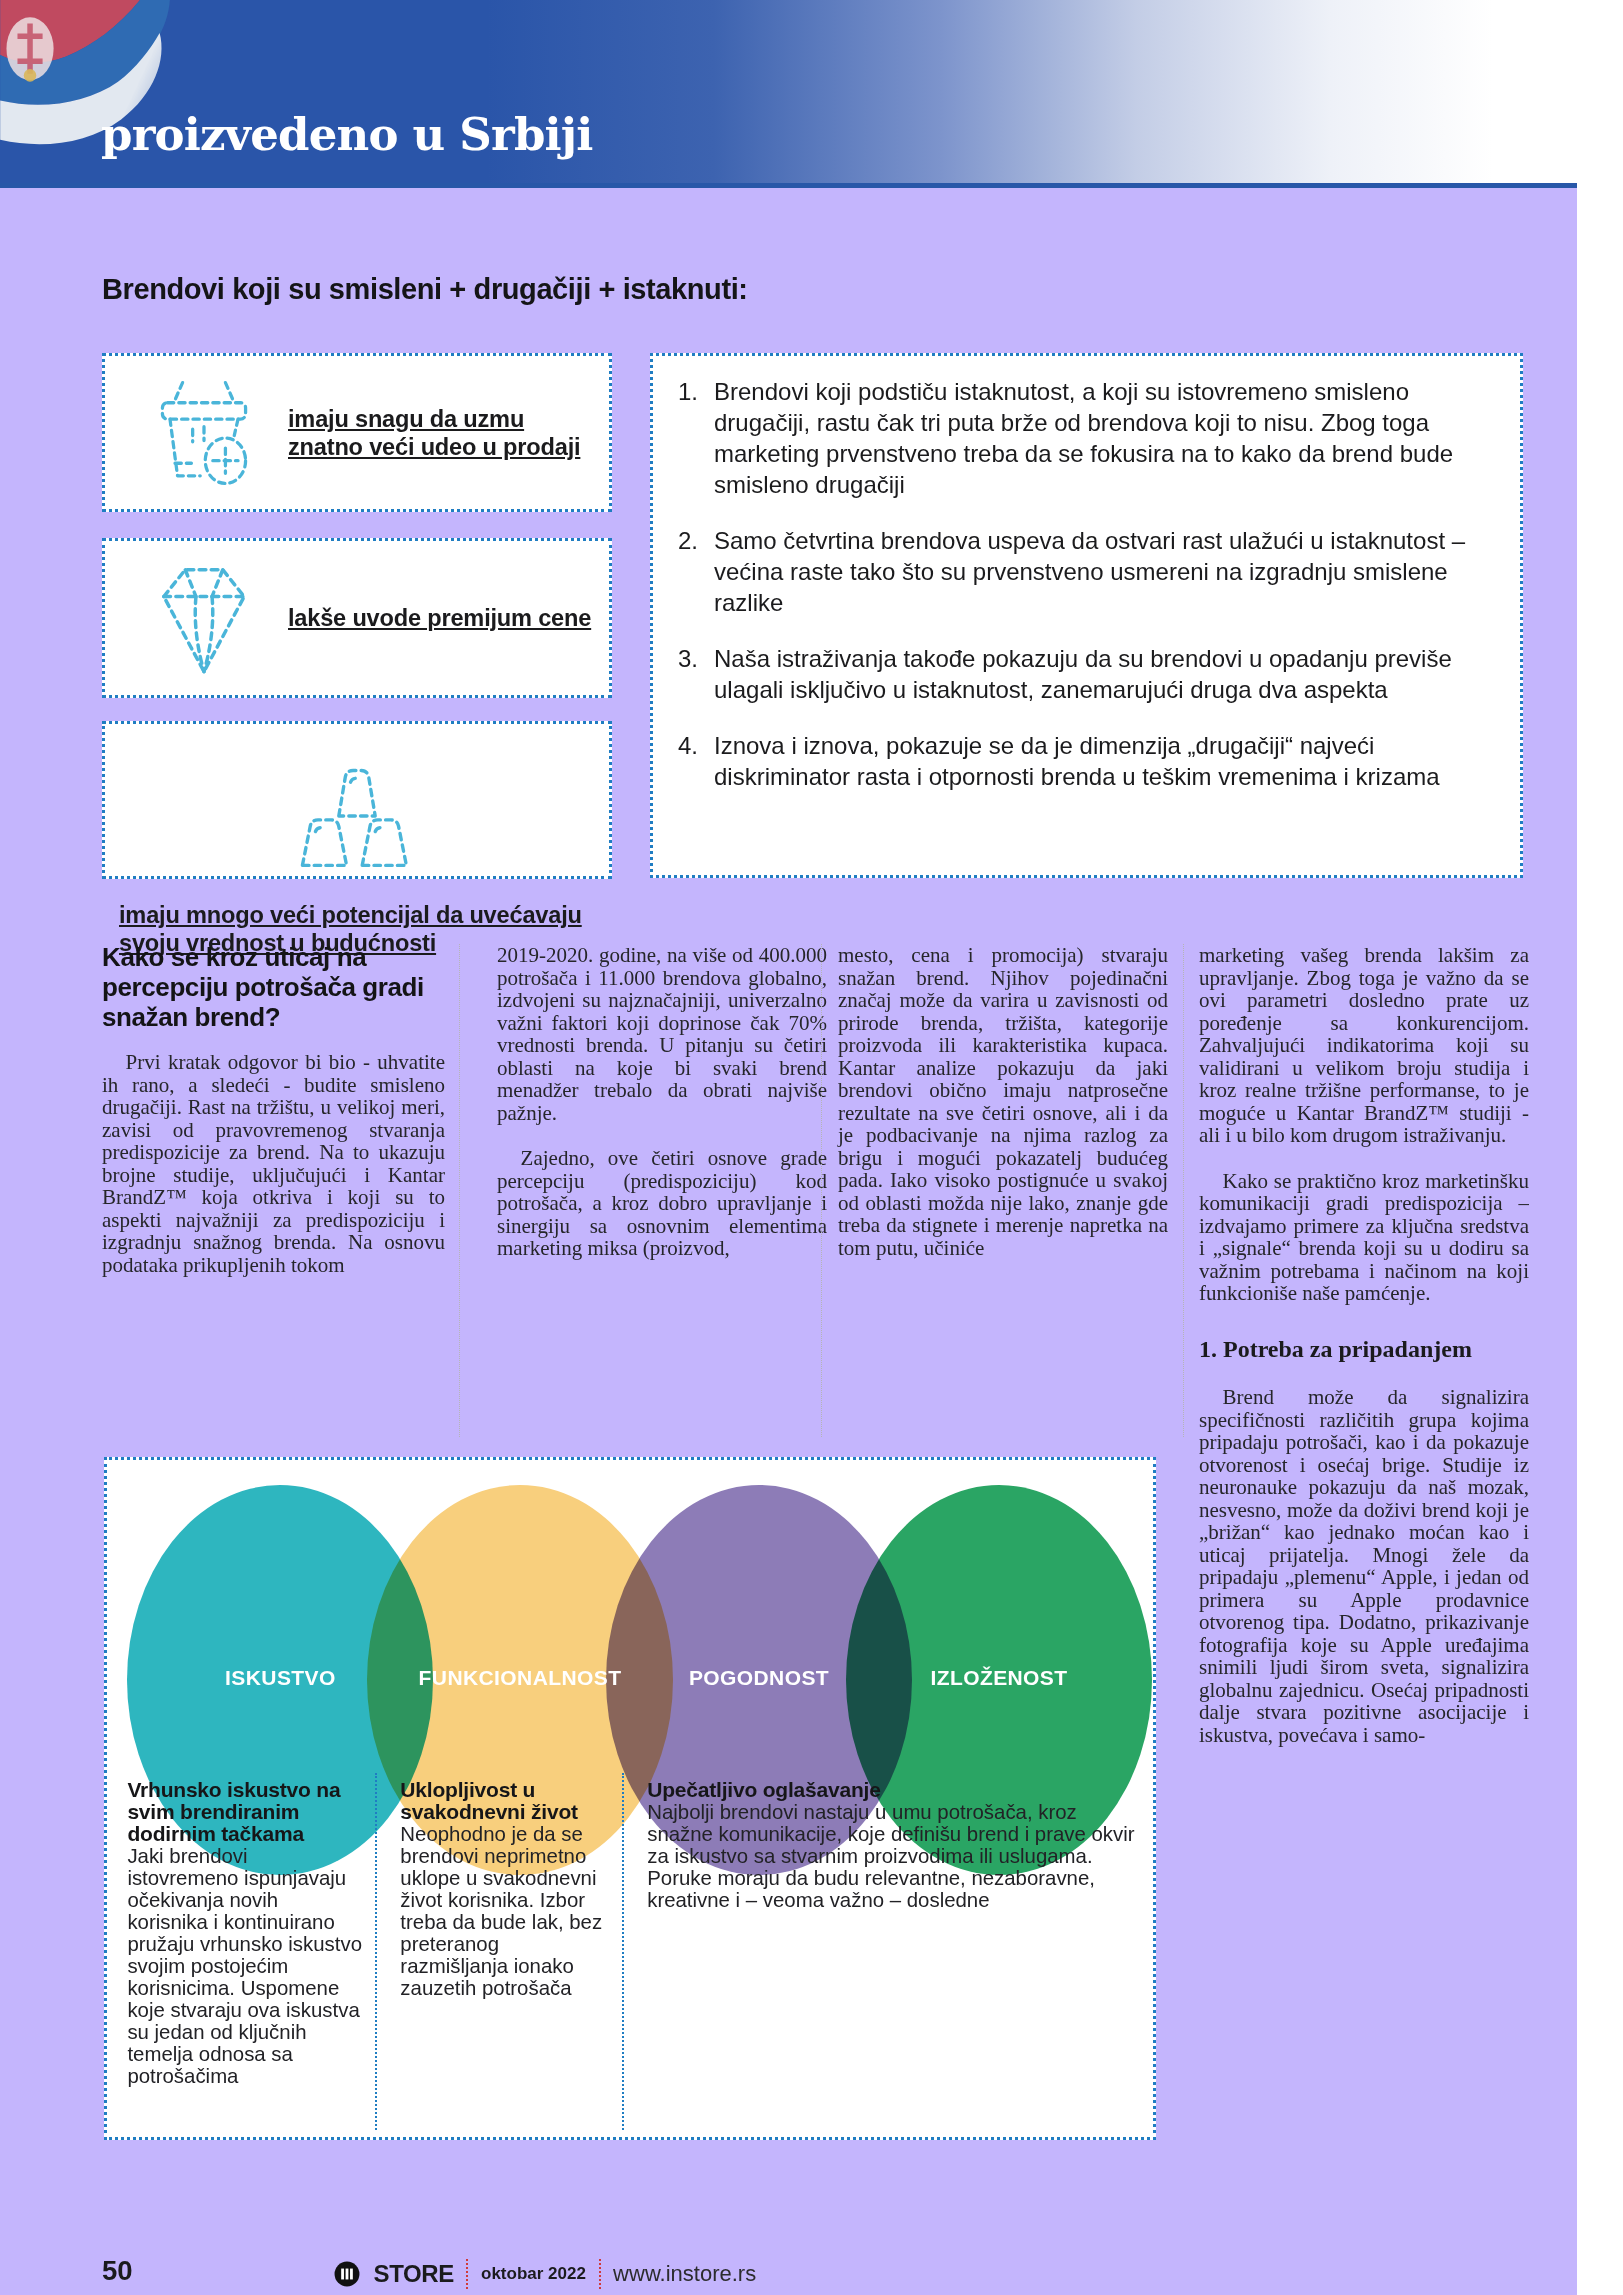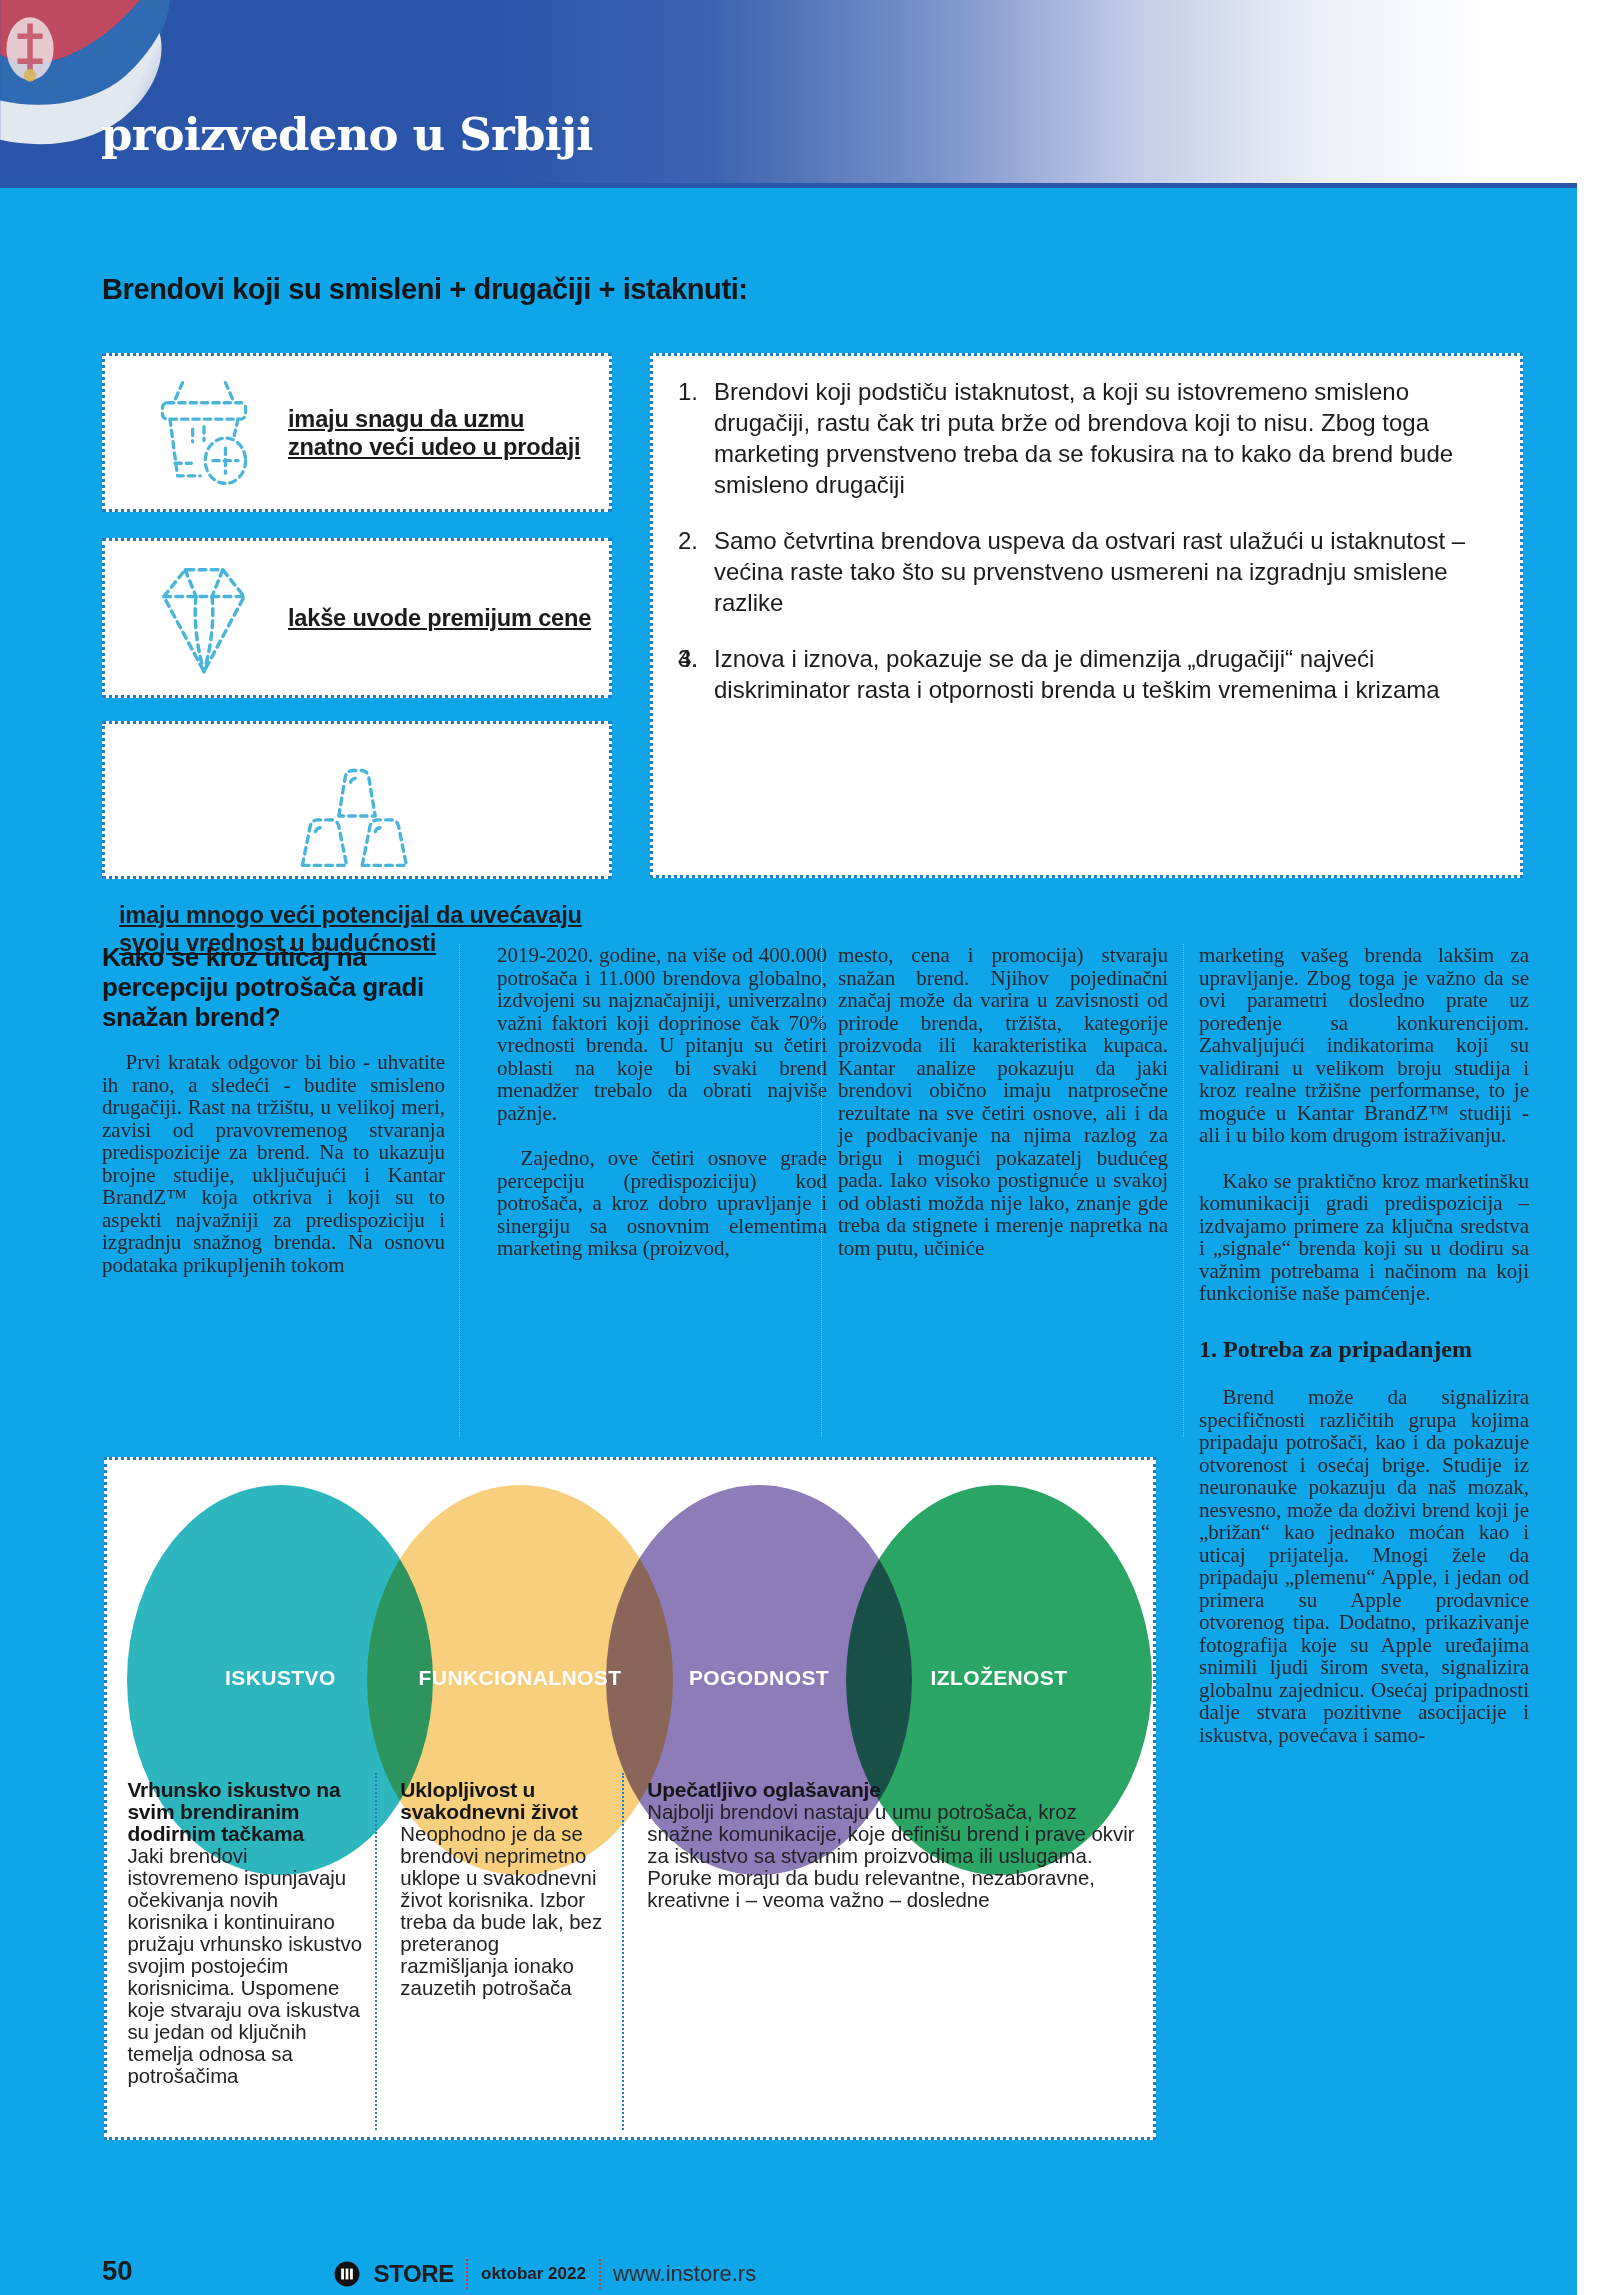--- a/index.html
+++ b/index.html
@@ -1,16 +1,16 @@
 <!DOCTYPE html>
 <html style="font-size:12.6px"><head>
 <meta charset="utf-8">
 <style>
   html,body{margin:0;padding:0;background:#ffffff;}
-  #page{position:relative;width:1577px;height:2295px;background:#0ea5e9;overflow:hidden;
+  #page{position:relative;width:1577px;height:2295px;background:#c4b5fd;overflow:hidden;
         font-family:"Liberation Sans",sans-serif;color:#1b1b1d;}
 
   
   .header{position:absolute;left:0;top:0;width:1623px;height:183px;
     background:linear-gradient(90deg,#2a55a9 0%,#2a55a9 30%,#3d63b0 44%,#7d94cc 58%,#c3cde6 70%,#eef1f8 82%,#ffffff 92%);}
   .header-rule{position:absolute;left:0;top:183px;width:1623px;height:4.7px;background:#2857a8;}
   .flag{position:absolute;left:0;top:0;
     -webkit-mask-image:linear-gradient(115deg,#000 55%,transparent 92%);
     mask-image:linear-gradient(115deg,#000 55%,transparent 92%);}
   .header-title{position:absolute;left:101px;top:108px;color:#ffffff;
@@ -157,20 +157,21 @@
     <div class="ev-item">
       <span class="ev-num">1.</span>
       <span>Brendovi koji podstiču istaknutost, a koji su istovremeno smisleno drugačiji, rastu čak tri puta brže od brendova koji to nisu. Zbog toga marketing prvenstveno treba da se fokusira na to kako da brend bude smisleno drugačiji</span>
     </div>
     <div class="ev-item">
       <span class="ev-num">2.</span>
       <span>Samo četvrtina brendova uspeva da ostvari rast ulažući u istaknutost – većina raste tako što su prvenstveno usmereni na izgradnju smislene razlike</span>
     </div>
     <div class="ev-item">
       <span class="ev-num">3.</span>
+      <span>Naša istraživanja takođe pokazuju da su brendovi u opadanju previše ulagali isključivo u istaknutost, zanemarujući druga dva aspekta</span>
     </div>
     <div class="ev-item">
       <span class="ev-num">4.</span>
       <span>Iznova i iznova, pokazuje se da je dimenzija „drugačiji“ najveći diskriminator rasta i otpornosti  brenda u teškim vremenima i krizama</span>
     </div>
   </div>
 
   <div class="mid-col" id="mid-col-1">
     <h2 class="article-heading">Kako se kroz uticaj na percepciju potrošača gradi snažan brend?</h2>
     <p class="serif-p indent">Prvi kratak odgovor bi bio - uhvatite ih rano, a sledeći - budite smisleno drugačiji. Rast na tržištu, u velikoj meri, zavisi od pravovremenog stvaranja predispozicije za brend. Na to ukazuju brojne studije, uključujući i Kantar BrandZ™ koja otkriva i koji su to aspekti najvažniji za predispoziciju i izgradnju snažnog brenda. Na osnovu podataka prikupljenih tokom</p>

